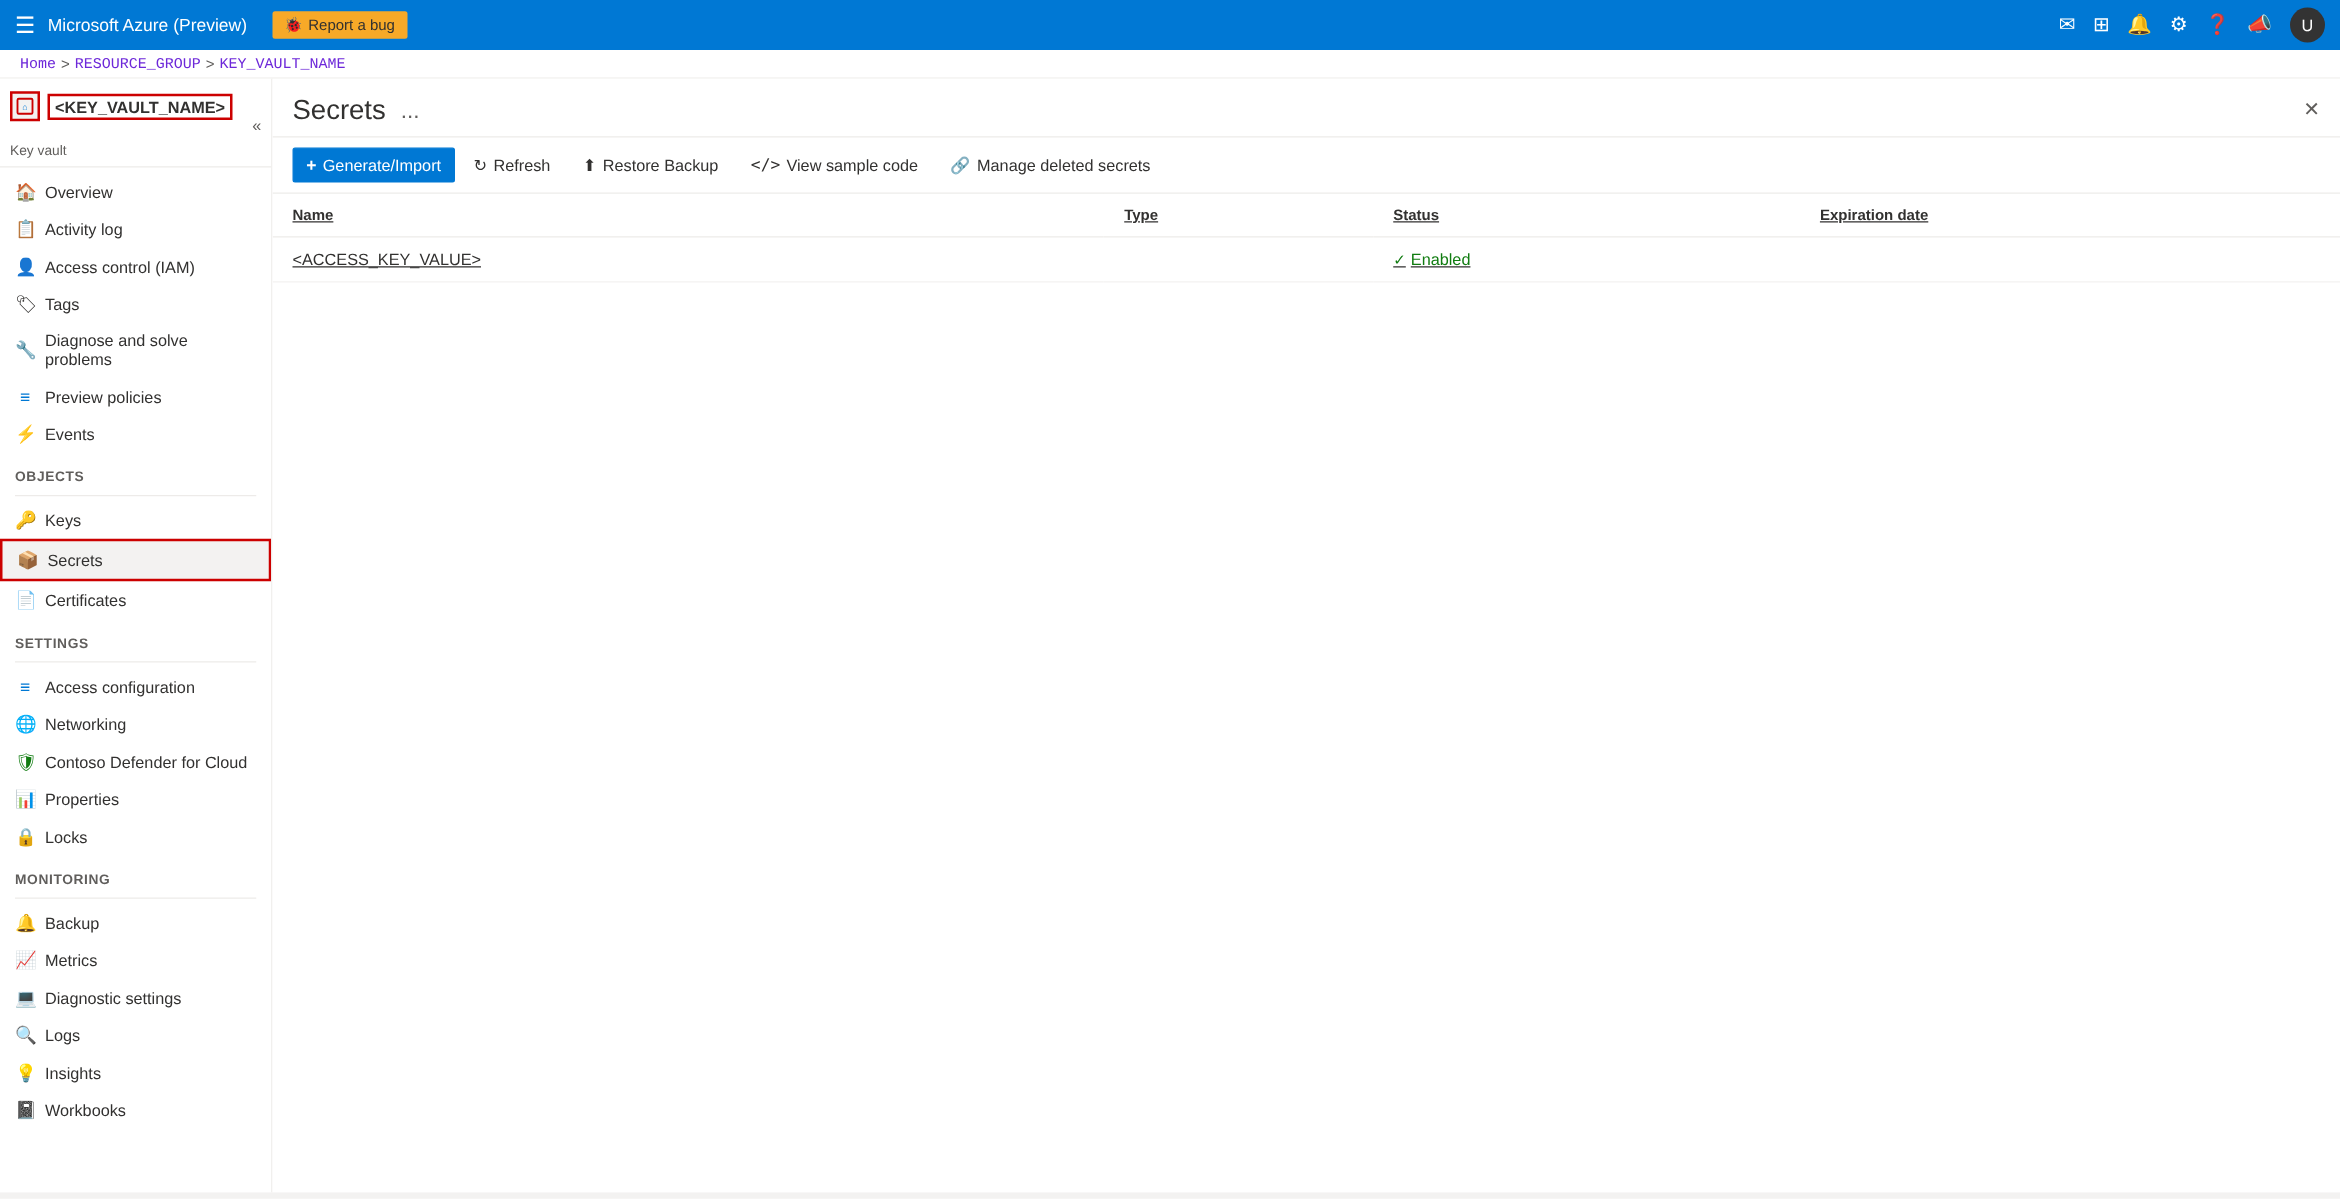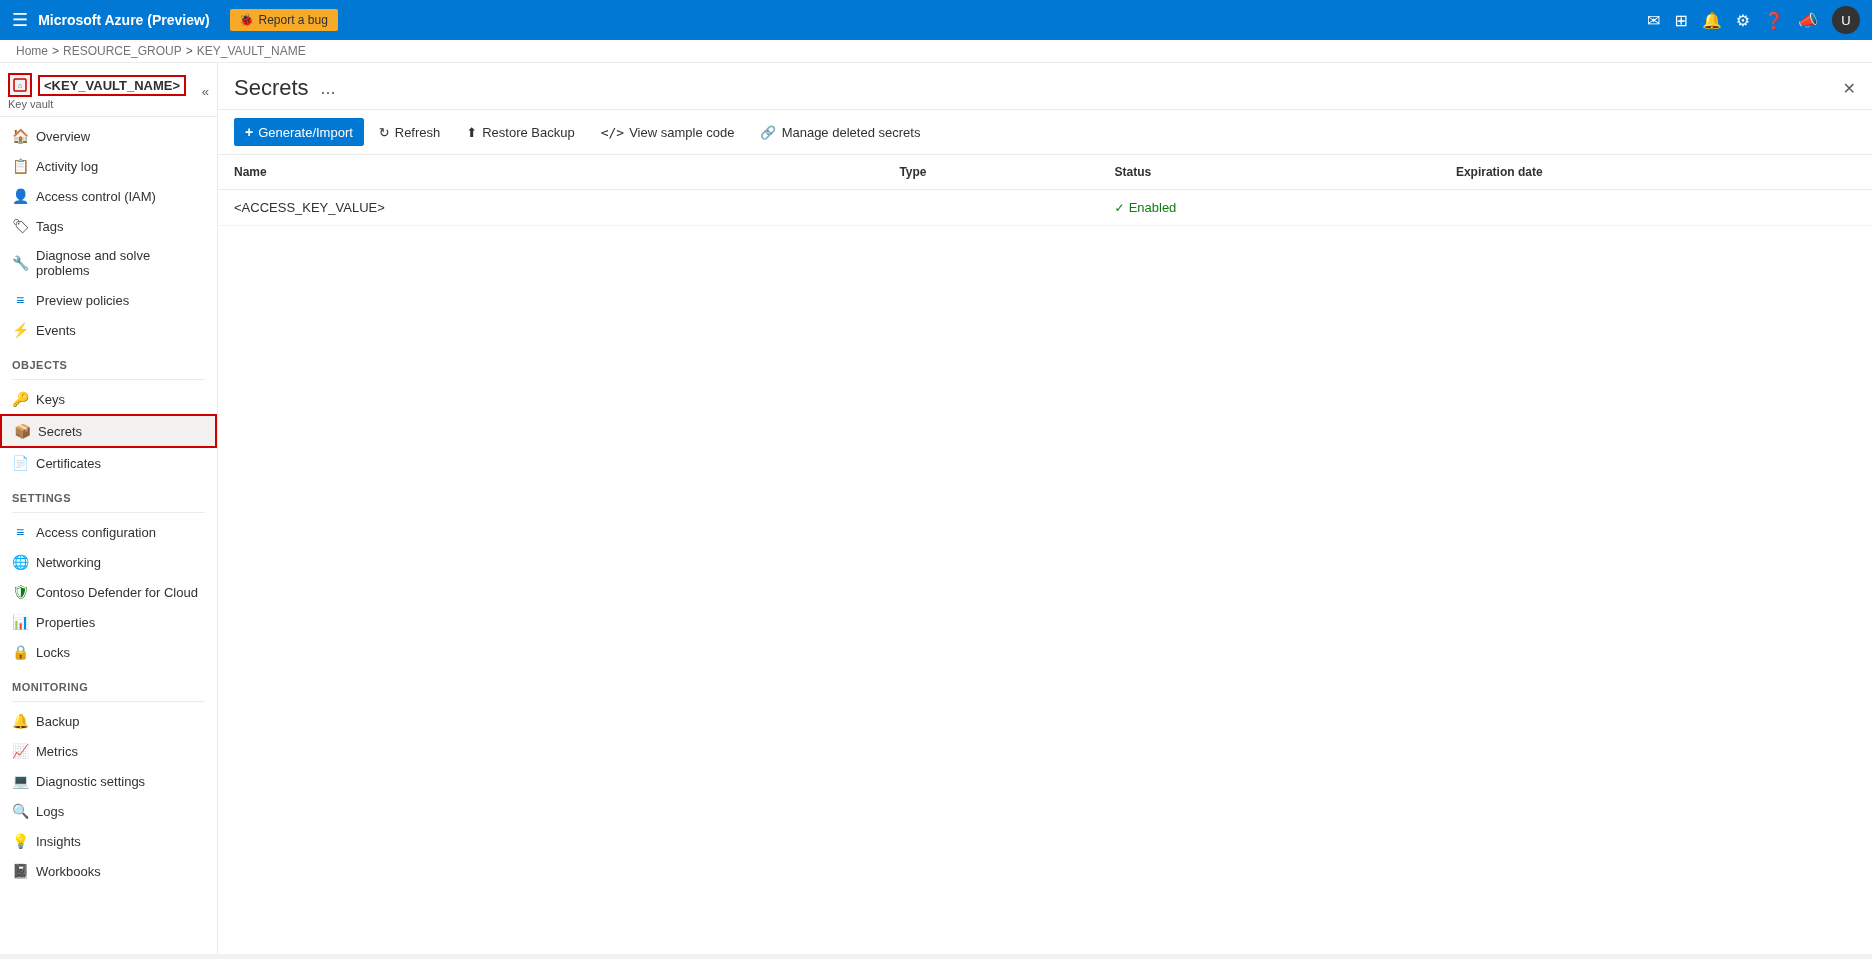--- a/index.html
+++ b/index.html
@@ -8,21 +8,21 @@
     
     .topbar {
       display: flex;
       align-items: center;
       background: #0078d4;
       height: 40px;
       padding: 0 12px;
       gap: 10px;
     }
     .topbar-hamburger { color: white; font-size: 18px; cursor: pointer; }
-    .topbar-title { color: white; font-weight: 700; font-size: 14px; margin-right: 10px; }
+    .topbar-title { color: white; font-weight: 400; font-size: 14px; margin-right: 10px; }
     .topbar-bug-btn {
       background: #f7a928;
       color: #323130;
       border: none;
       border-radius: 2px;
       padding: 4px 10px;
       font-size: 12px;
       cursor: pointer;
       display: flex;
       align-items: center;
@@ -57,21 +57,21 @@
       background: white;
       padding: 4px 16px;
       font-size: 12px;
       color: #0078d4;
       display: flex;
       align-items: center;
       gap: 4px;
       border-bottom: 1px solid #edebe9;
     }
     .breadcrumb span { color: #605e5c; }
-    .breadcrumb a { color: #737373; text-decoration: none; cursor: pointer; }
+    .breadcrumb a { color: #6d28d9; text-decoration: none; cursor: pointer; font-family: Liberation Mono, monospace; }
 
     
     .main-layout {
       display: flex;
       height: calc(100vh - 40px - 28px);
       background: white;
     }
 
     
     .sidebar {
@@ -200,21 +200,21 @@
       border-radius: 2px;
     }
     .toolbar-btn.primary {
       background: #0078d4;
       color: white;
       border-color: #0078d4;
     }
 
     
     .table-area { flex: 1; overflow-y: auto; padding: 0; }
-    .data-table { width: 100%; border-collapse: collapse; }
+    .data-table { width: 100%; border-collapse: collapse; text-decoration: underline; }
     .data-table thead tr { border-bottom: 1px solid #edebe9; }
     .data-table th {
       text-align: left;
       padding: 10px 16px;
       font-size: 12px;
       font-weight: 600;
       color: #323130;
       background: white;
     }
     .data-table td {
@@ -258,21 +258,21 @@
   <a>RESOURCE_GROUP</a>
   <span> &gt; </span>
   <a>KEY_VAULT_NAME</a>
 </div>
 
 <div class="main-layout">
 
   <div class="sidebar">
 
     <div class="sidebar-header">
-      <div style="display:flex;flex-direction:column;gap:1px;flex:1;">
+      <div style="display:flex;flex-direction:column;gap:18px;flex:1;">
         <div style="display:flex;align-items:center;gap:6px;">
           <div class="sidebar-kv-icon">
             <svg width="16" height="16" viewBox="0 0 16 16">
               <rect x="2" y="2" width="12" height="12" rx="1" fill="#f3f2f1" stroke="#cc0000" stroke-width="1.5"></rect>
               <text x="8" y="11" text-anchor="middle" font-size="7" fill="#0078d4" font-weight="bold">⌂</text>
             </svg>
           </div>
           <span class="sidebar-kv-name">&lt;KEY_VAULT_NAME&gt;</span>
         </div>
         <span class="sidebar-kv-sub">Key vault</span>

